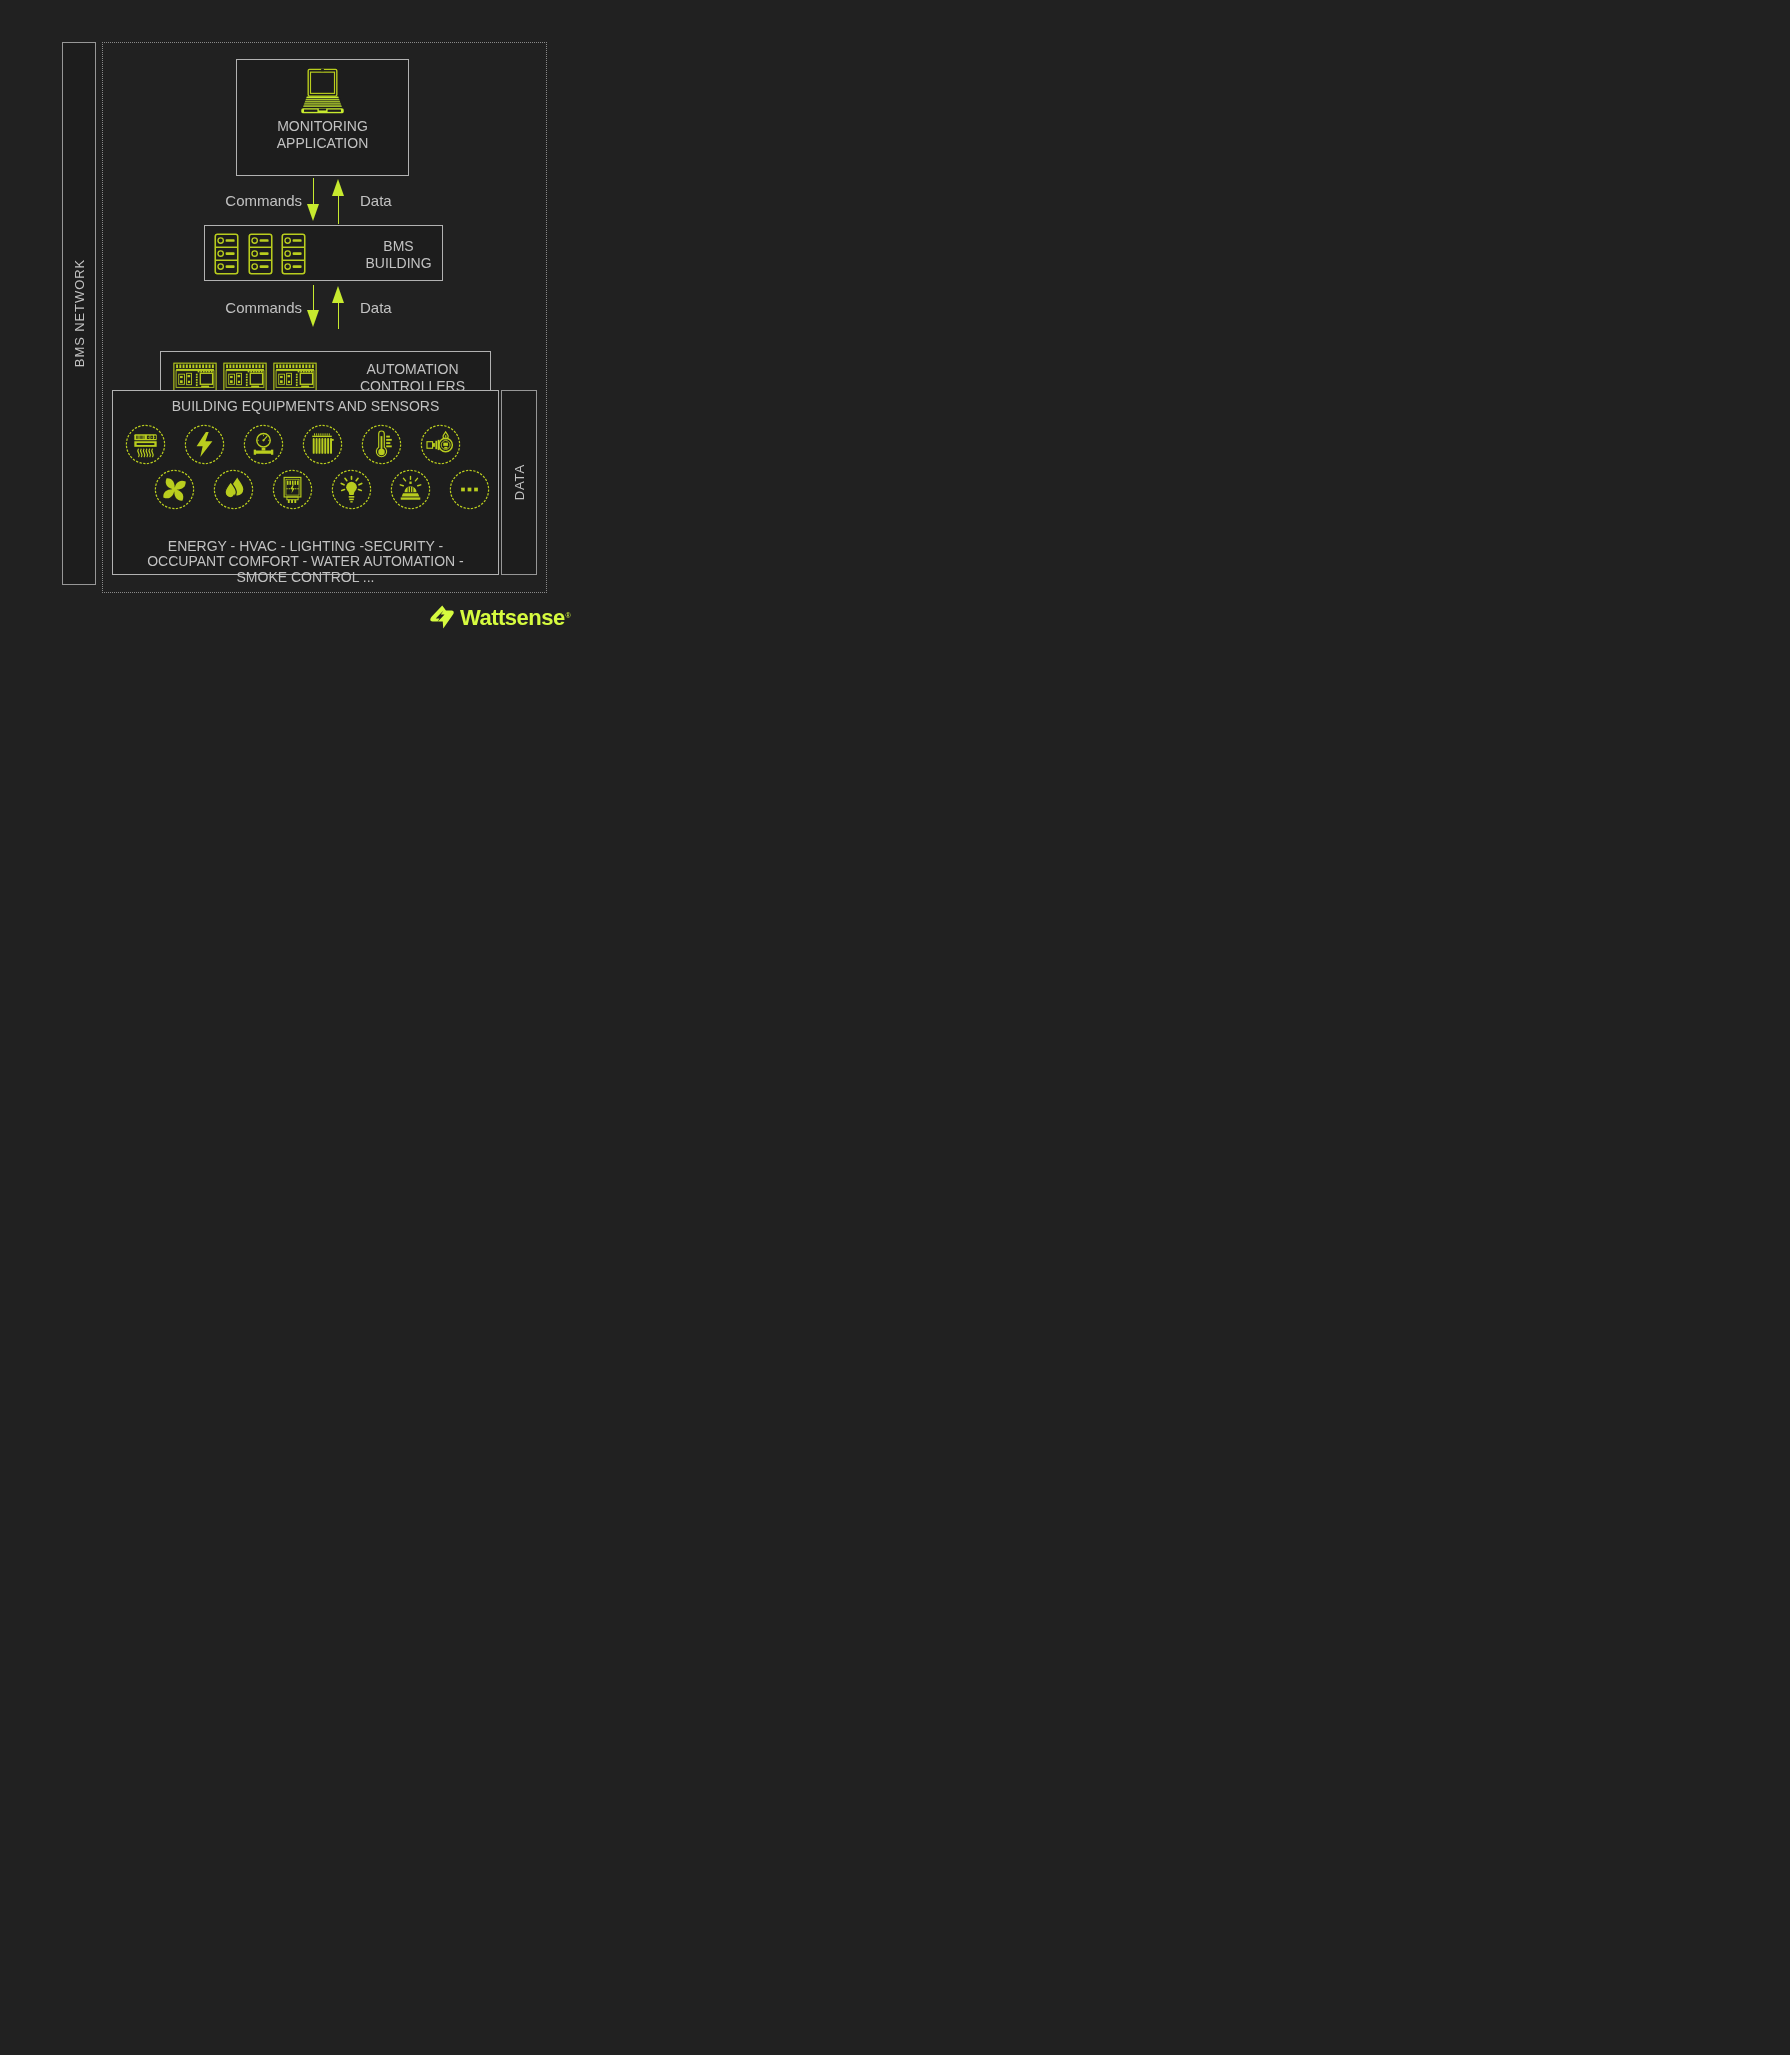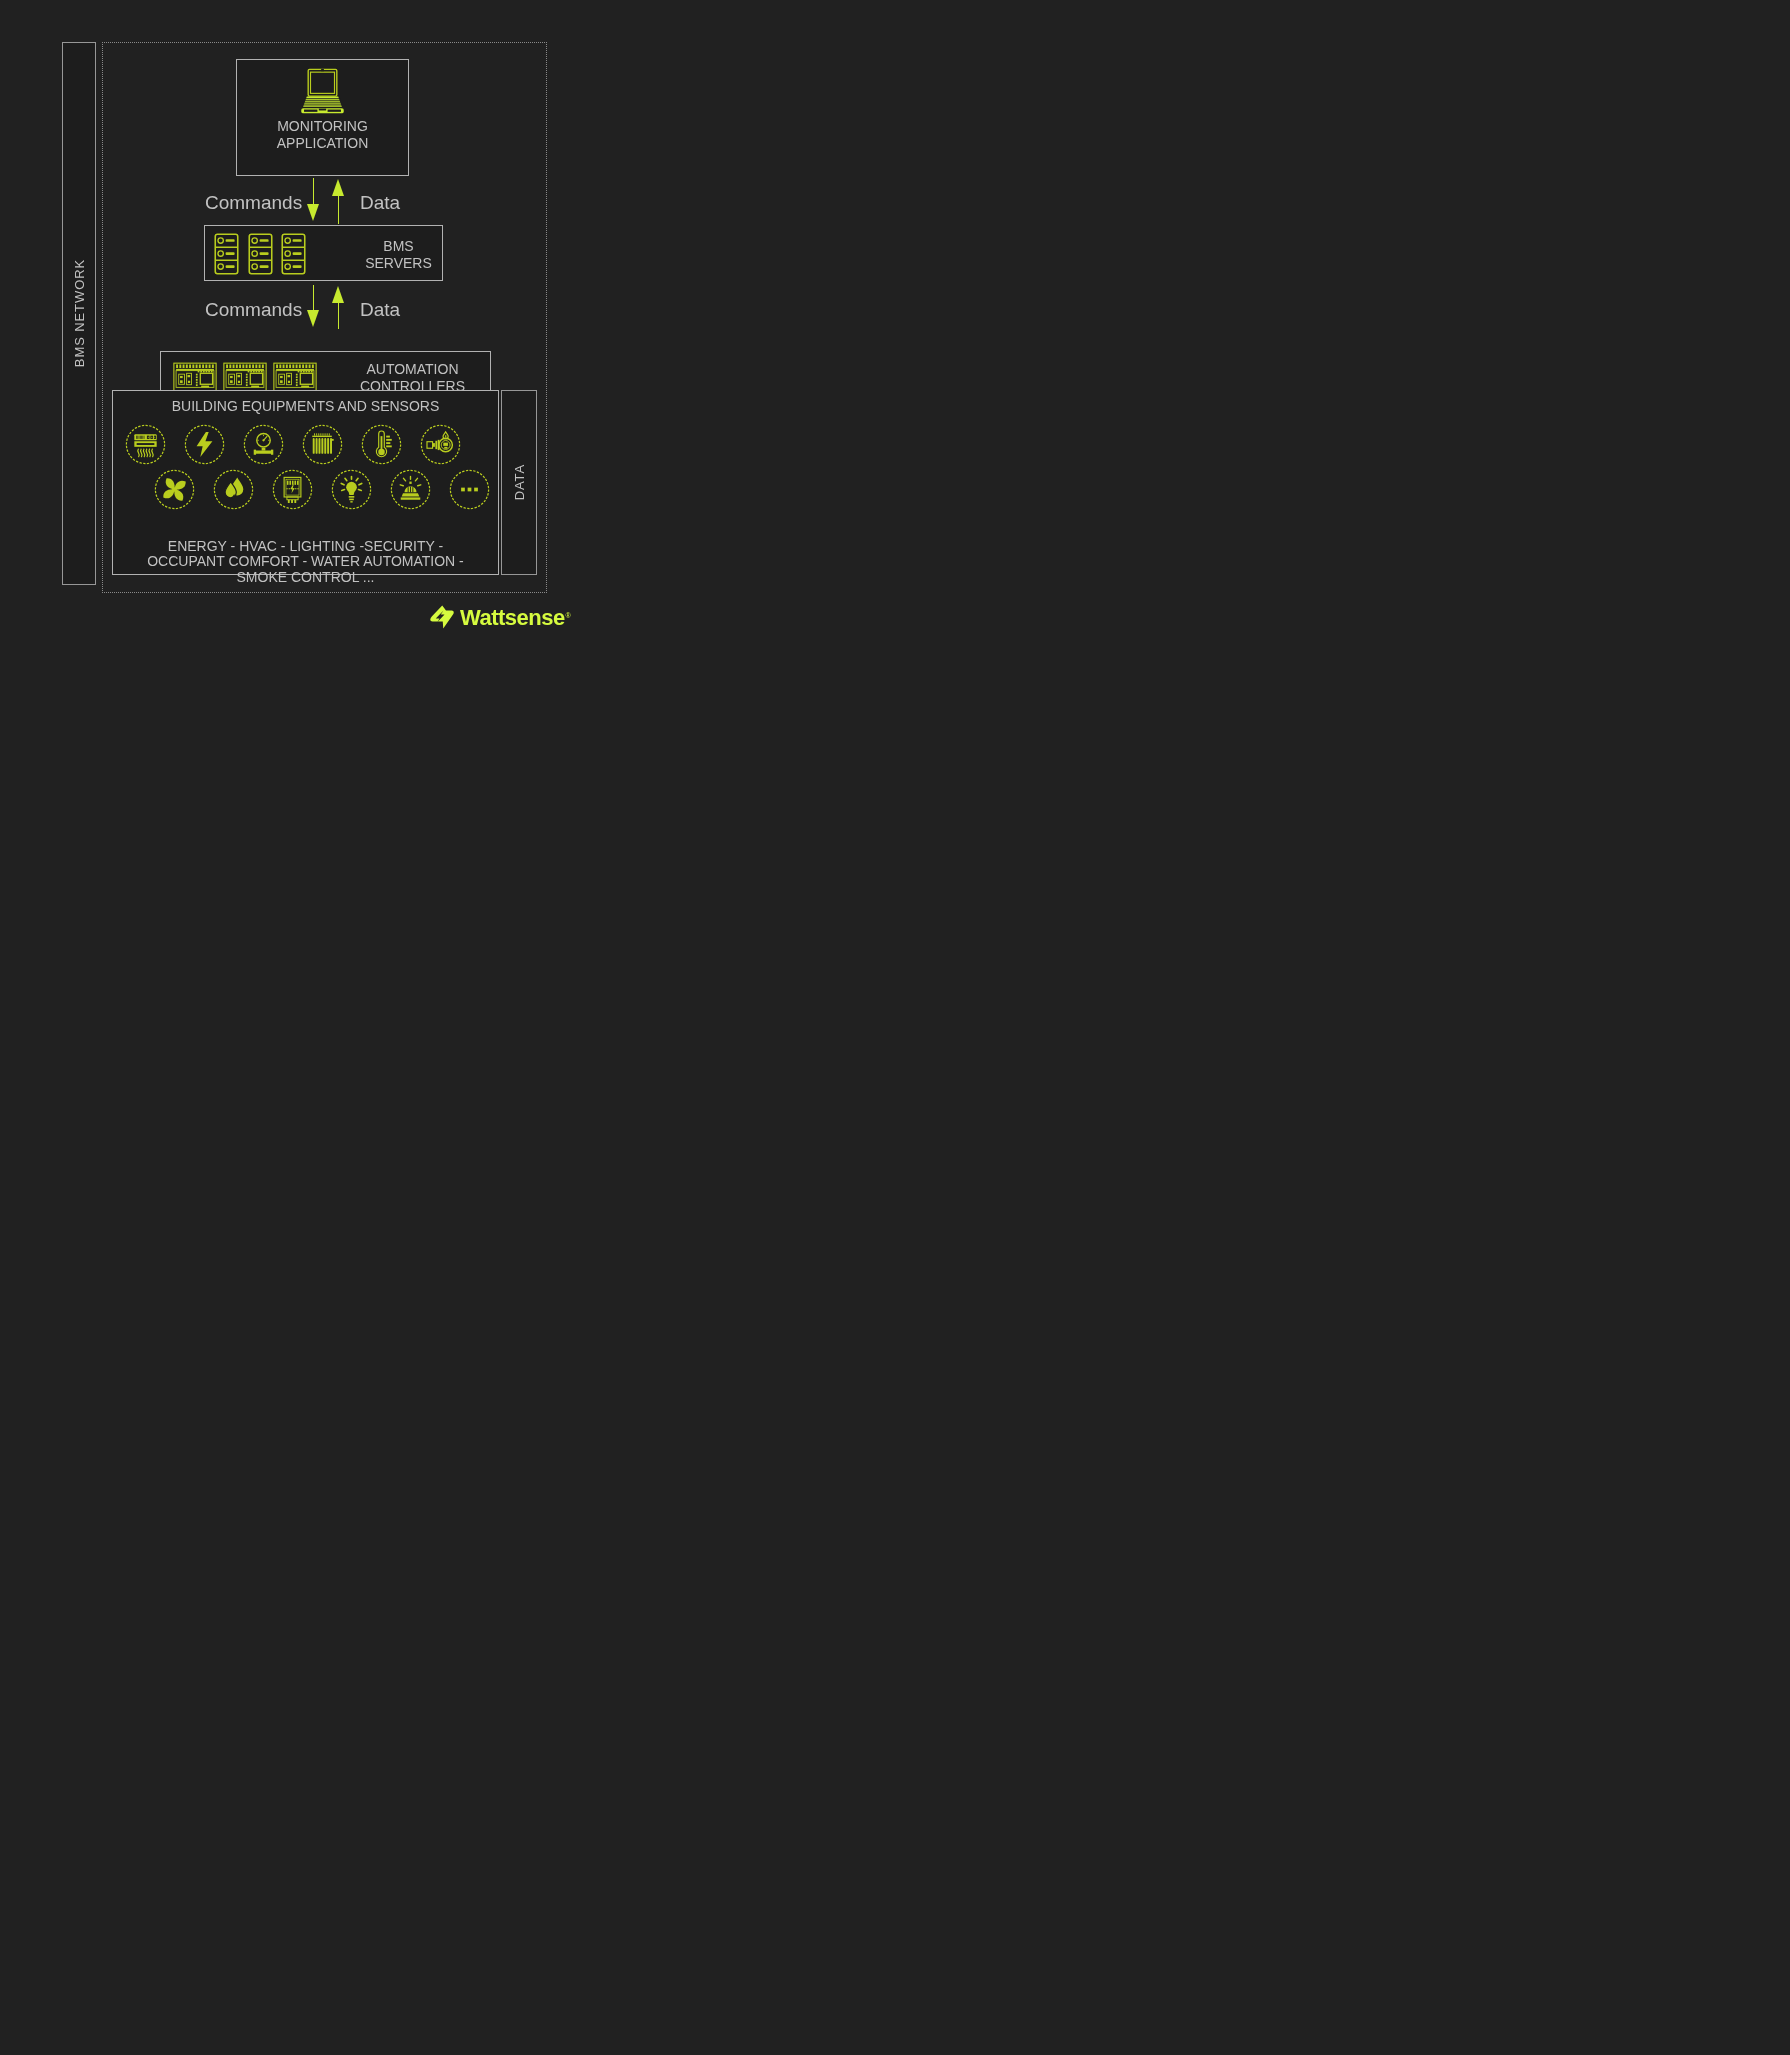--- a/index.html
+++ b/index.html
@@ -49,21 +49,21 @@
   .icon-circle{width:41px;height:41px;}
   #building-box .caption{position:absolute;left:0;top:148px;width:100%;text-align:center;
       font-size:14px;line-height:15.4px;color:var(--txt);}
 
   
   .shaft{position:absolute;width:1.4px;background:var(--limeb);}
   .head-down{position:absolute;width:0;height:0;border-left:6px solid transparent;
       border-right:6px solid transparent;border-top:17px solid var(--limeb);}
   .head-up{position:absolute;width:0;height:0;border-left:6px solid transparent;
       border-right:6px solid transparent;border-bottom:17px solid var(--limeb);}
-  .flow-label{position:absolute;font-size:19px;color:var(--txt);}
+  .flow-label{position:absolute;font-size:15px;color:var(--txt);}
 
   
   #logo{position:absolute;left:429px;top:605px;display:flex;align-items:center;gap:6px;}
   #logo .word{font-size:22px;font-weight:bold;color:var(--logo);letter-spacing:-0.5px;}
   #logo .reg{font-size:7px;font-weight:normal;color:var(--logo);position:relative;top:-7px;left:0.9px;}
 </style>
 </head>
 <body>
 
 <div id="stage">
@@ -131,21 +131,21 @@
             <circle cx="17" cy="18" r="6" fill="none" stroke="var(--lime)" stroke-width="3"></circle>
             <circle cx="17" cy="47" r="6" fill="none" stroke="var(--lime)" stroke-width="3"></circle>
             <circle cx="17" cy="76" r="6" fill="none" stroke="var(--lime)" stroke-width="3"></circle>
             <rect x="28" y="15" width="20" height="6" rx="2" fill="var(--lime)"></rect>
             <rect x="28" y="44" width="20" height="6" rx="2" fill="var(--lime)"></rect>
             <rect x="28" y="73" width="20" height="6" rx="2" fill="var(--lime)"></rect>
           </svg></span>
     </div>
     <div class="node-label">
       <div>BMS</div>
-      <div>SERVERS</div>
+      <div>BUILDING</div>
     </div>
   </div>
 
   <div class="shaft" style="left:313px;top:285px;height:25px;"></div>
   <div class="head-down" style="left:307px;top:310px;"></div>
   <div class="head-up" style="left:332px;top:286px;"></div>
   <div class="shaft" style="left:338px;top:302px;height:27px;"></div>
   <div class="flow-label" style="left:205px;top:299px;width:97px;text-align:right;">Commands</div>
   <div class="flow-label" style="left:360px;top:299px;">Data</div>
 

